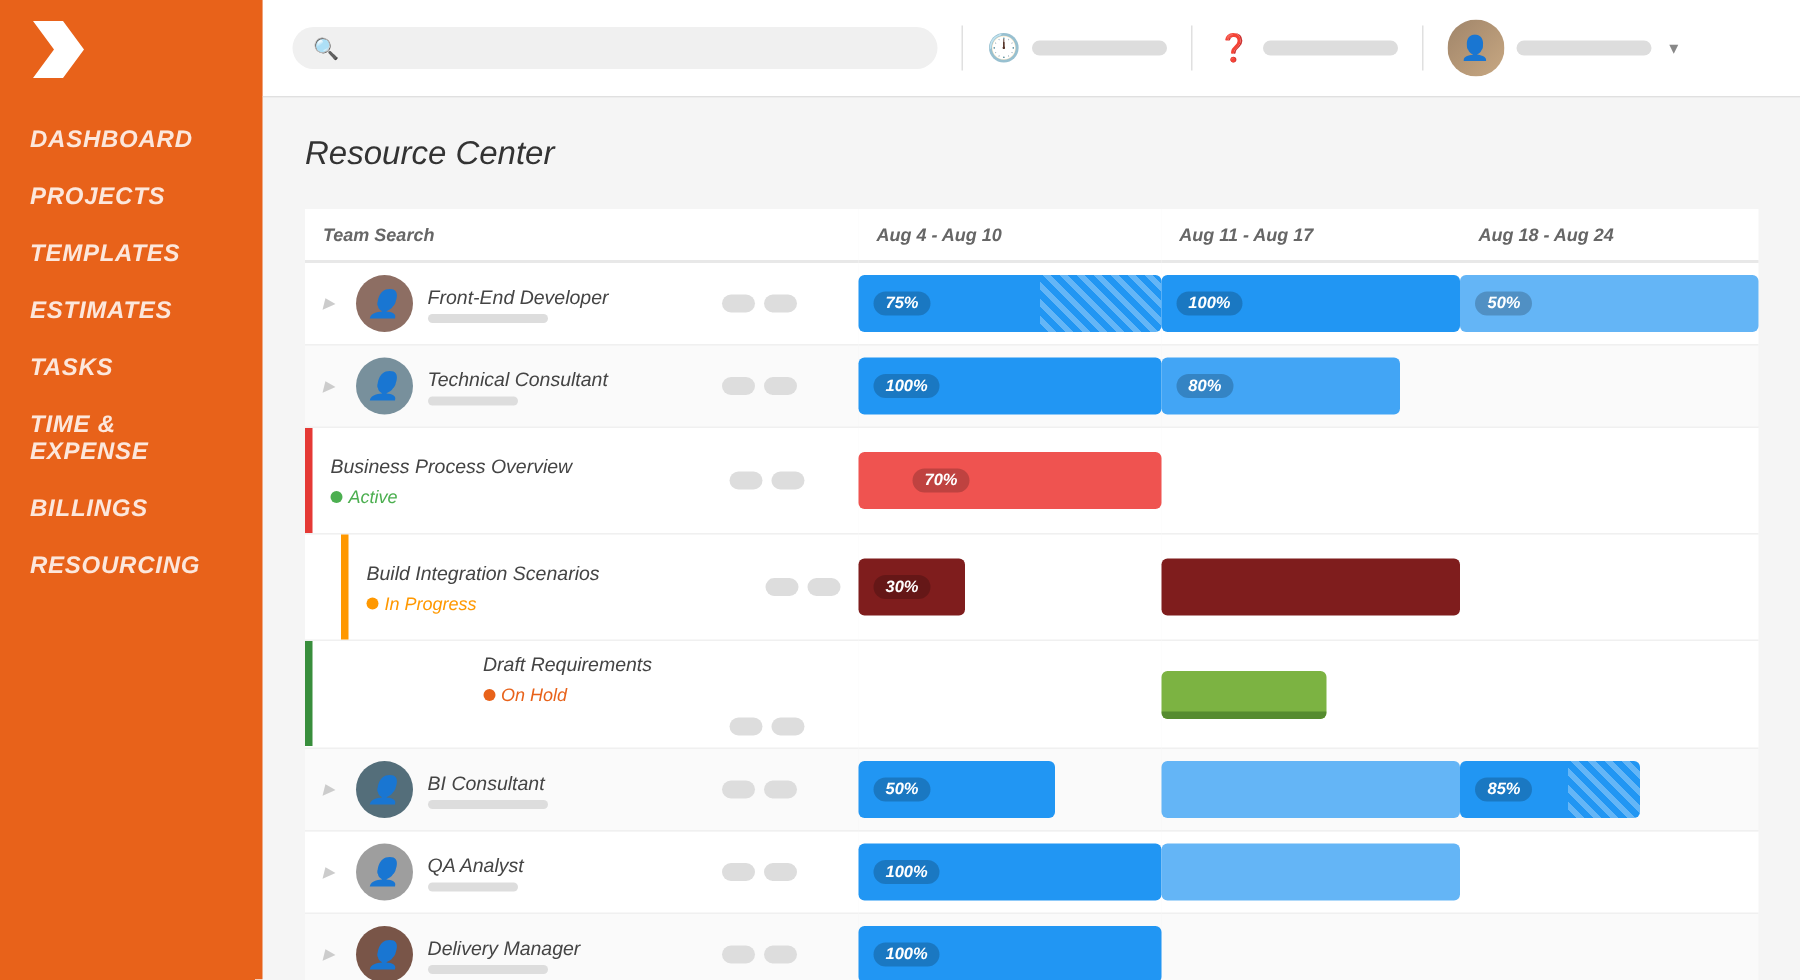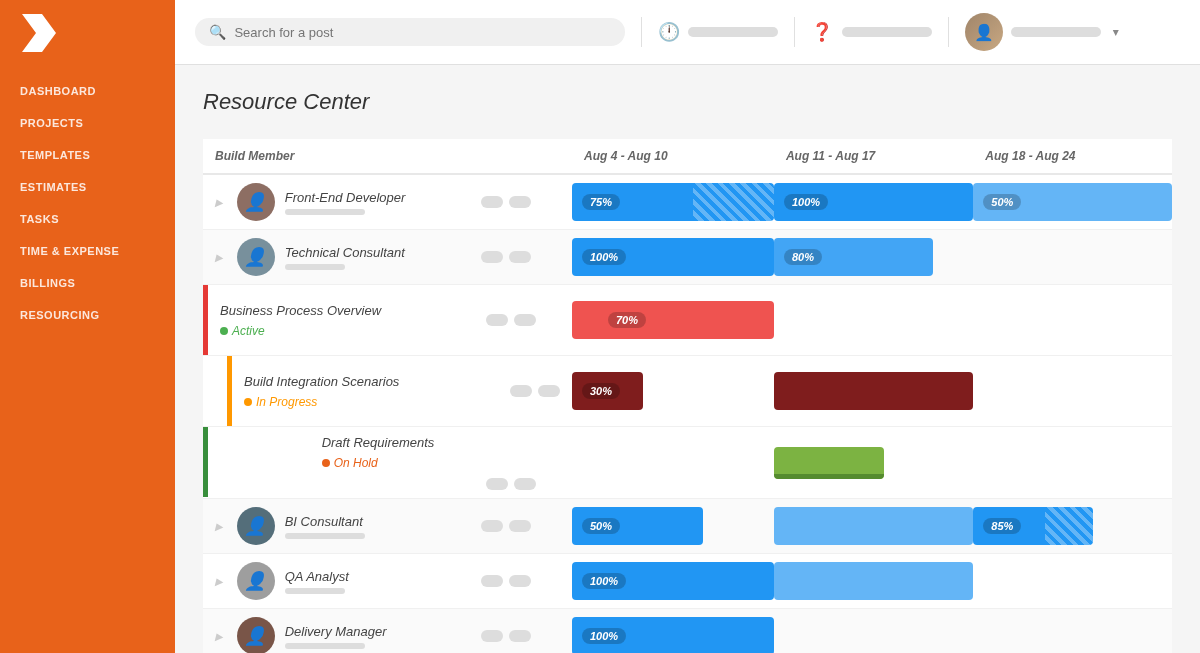--- a/index.html
+++ b/index.html
@@ -18,25 +18,26 @@
       display: flex;
       align-items: center;
       padding: 0 18px;
       background: #e8621a;
     }
     .logo-svg { width: 42px; height: 42px; }
     .sidebar-nav { display: flex; flex-direction: column; padding-top: 10px; }
     .nav-item {
       padding: 10px 20px;
       color: rgba(255,255,255,0.85);
-      font-size: 11px;
+      font-size: 16px;
       font-weight: 600;
       letter-spacing: 0.5px;
       cursor: pointer;
       text-transform: uppercase;
+      font-style: italic;
     }
 
     
     .main {
       flex: 1;
       display: flex;
       flex-direction: column;
       overflow: hidden;
     }
 
@@ -219,21 +220,20 @@
     <div class="nav-item">BILLINGS</div>
     <div class="nav-item">RESOURCING</div>
   </nav>
 </div>
 
 <div class="main">
 
   <div class="topbar">
     <div class="search-box">
       <span class="search-icon">🔍</span>
-      <input class="search-input" type="text" placeholder="Search for a post" style="">
     </div>
     <div class="topbar-separator"></div>
     <div class="topbar-item">
       <span class="topbar-icon">🕛</span>
       <div class="topbar-text"></div>
     </div>
     <div class="topbar-separator"></div>
     <div class="topbar-item">
       <span class="topbar-icon">❓</span>
       <div class="topbar-text"></div>
@@ -247,21 +247,21 @@
       <span class="chevron">▾</span>
     </div>
   </div>
 
   <div class="content">
     <h1 class="page-title">Resource Center</h1>
 
     <table class="resource-table">
       <thead>
         <tr class="table-header-row">
-          <th>Build Member</th>
+          <th>Team Search</th>
           <th>Aug 4 - Aug 10</th>
           <th>Aug 11 - Aug 17</th>
           <th>Aug 18 - Aug 24</th>
         </tr>
       </thead>
       <tbody>
 
         <tr>
           <td>
             <div class="member-cell">

